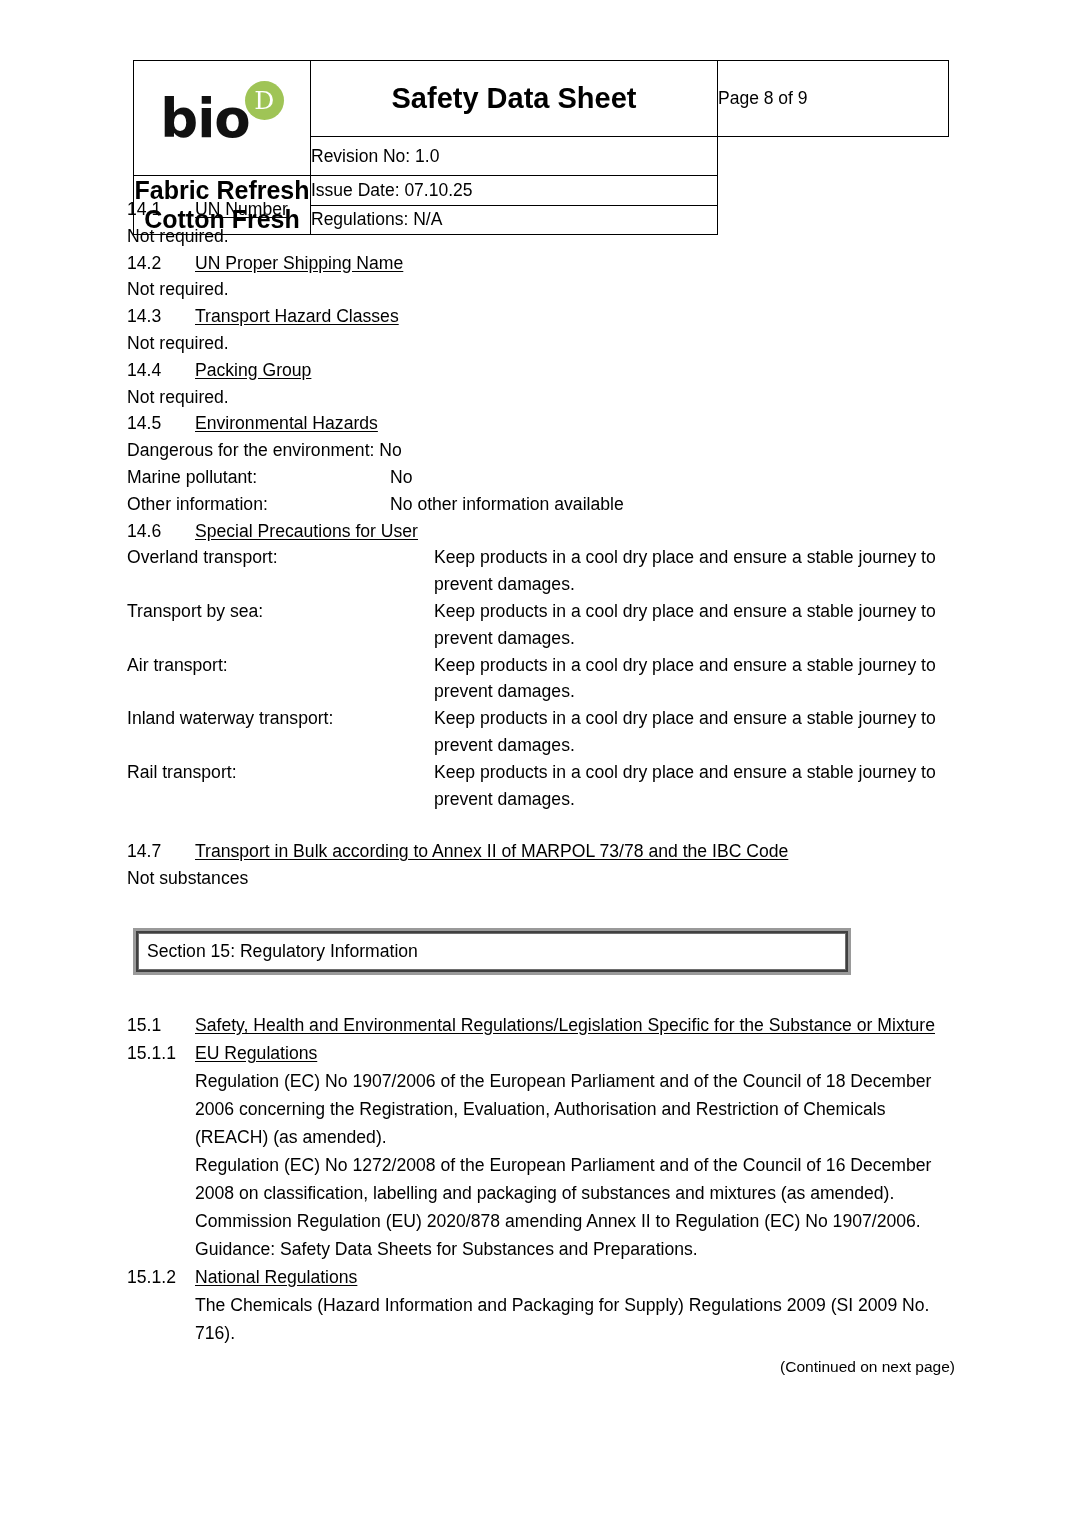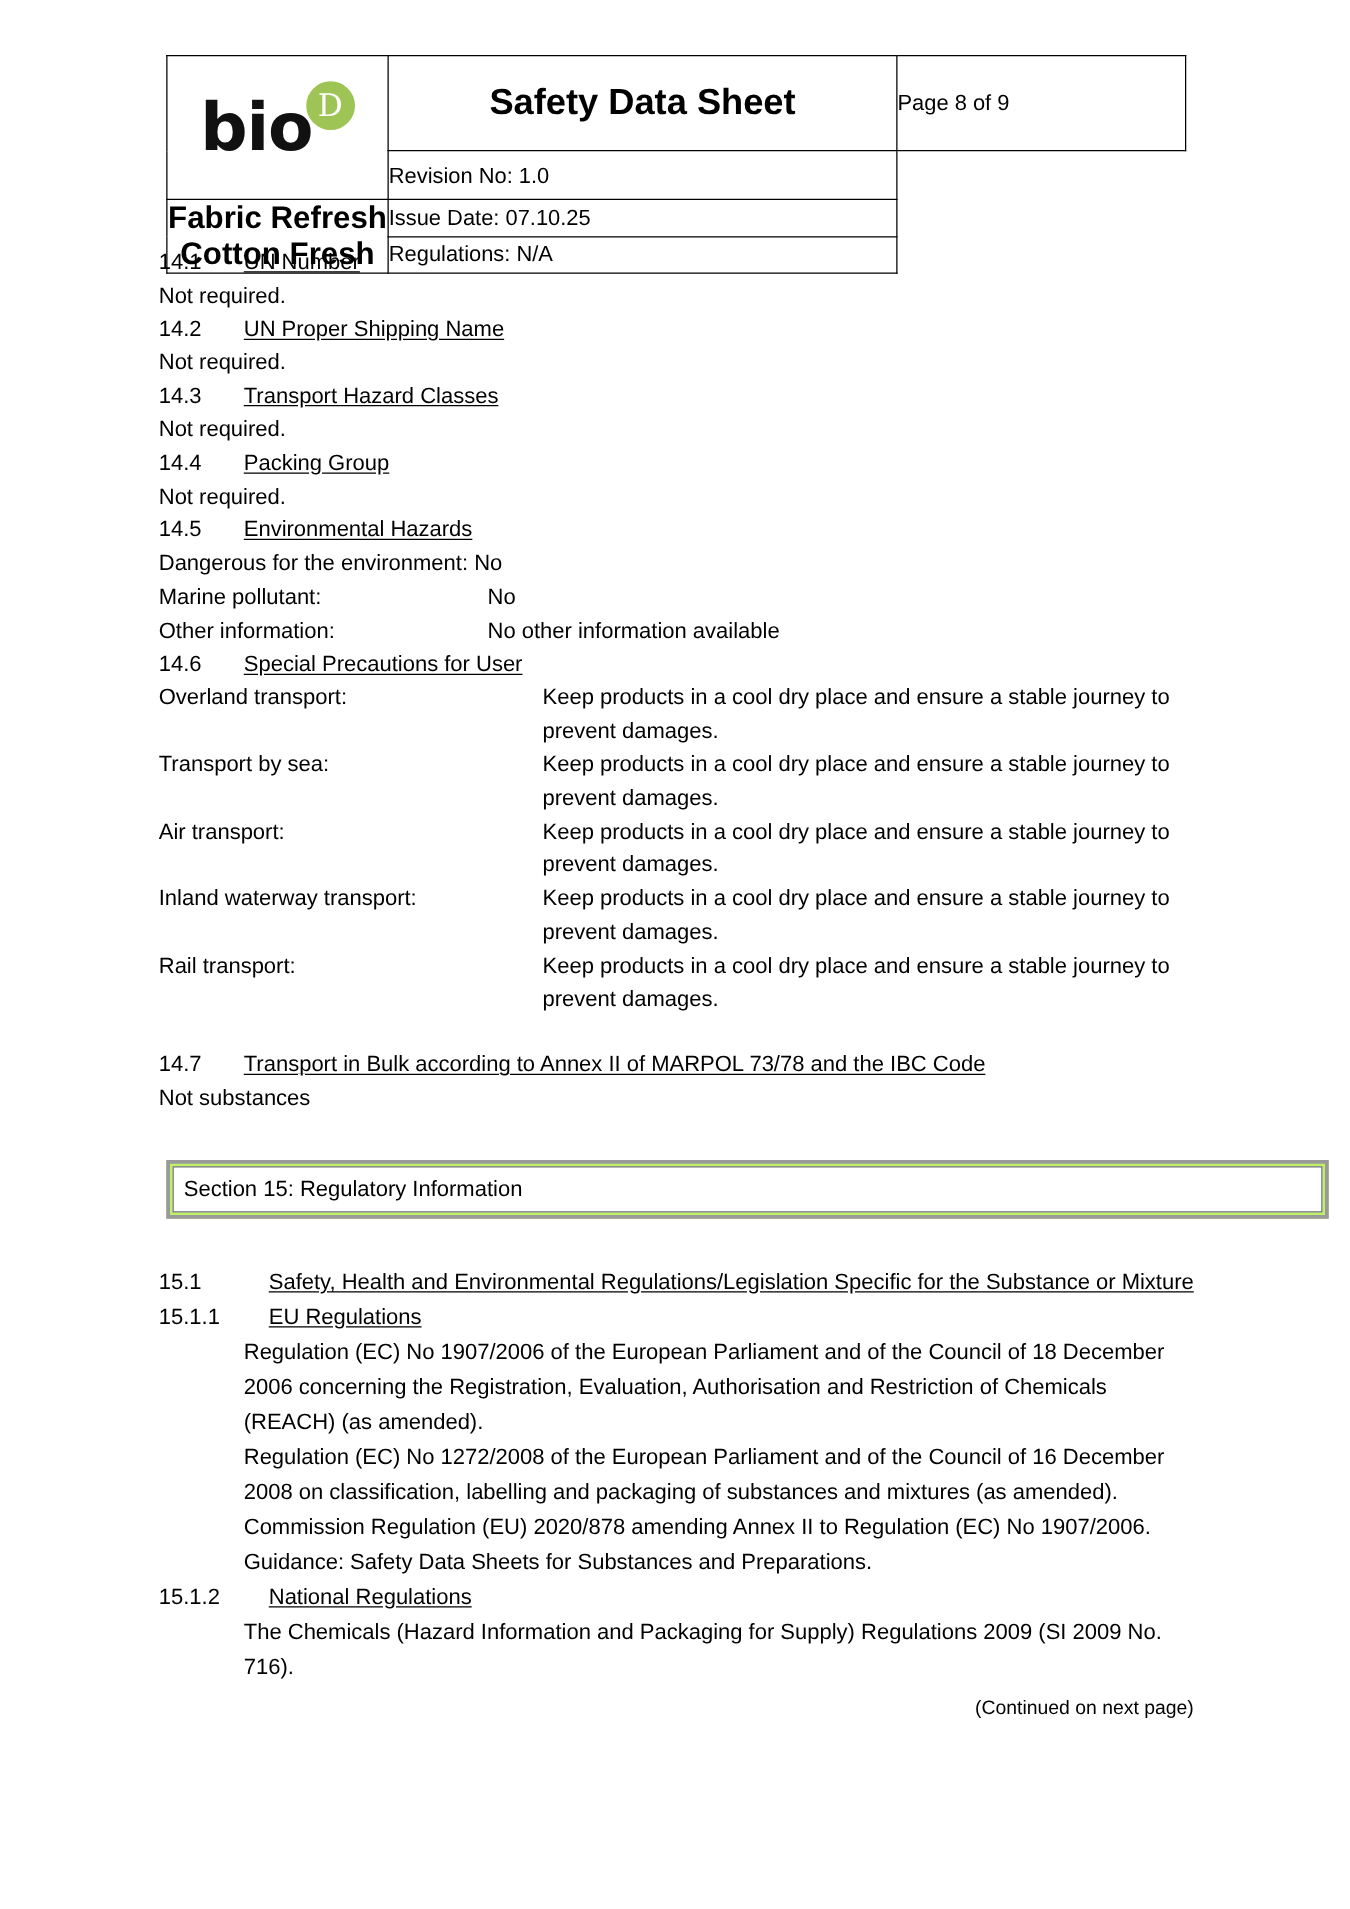--- a/index.html
+++ b/index.html
@@ -20,21 +20,21 @@
     width: 1080px;
     height: 1527px;
     position: relative;
     box-sizing: border-box;
   }
 
   
   .header-table {
     position: absolute;
     left: 133px;
-    top: 44px;
+    top: 60px;
     width: 812px;
     border-collapse: collapse;
     table-layout: fixed;
   }
   .header-table td {
     border: 1.6px solid #000000;
     padding: 0;
     vertical-align: middle;
   }
 
@@ -155,43 +155,42 @@
     max-width: 528px;
     margin-left: 44px;
   }
   .spacer-26 { height: 26px; }
   .spacer-36 { height: 36px; }
 
   
   .section-banner {
     margin-left: 133px;
     margin-right: 133px;
-    width: 930px;
+    width: 718px;
     box-sizing: border-box;
     border: 3px solid #9a9a9a;
     padding: 2px;
-    background: #bef264;
+    background: #404040;
   }
   .section-banner-inner {
     border: 1.4px solid #6e6e6e;
     background: #ffffff;
     font-size: 17.6px;
     line-height: 26px;
     padding: 4px 0 5px 8px;
   }
 
   
   .sub-head {
     display: flex;
     align-items: center;
     font-size: 17.6px;
     line-height: 28px;
     padding-left: 127px;
     padding-right: 125px;
-    gap: 20px;
   }
   .sub-head .num {
     width: 68px;
     flex: none;
   }
   .sub-head .head-text {
     flex: 1;
     text-decoration: underline;
     text-underline-offset: 2px;
   }

